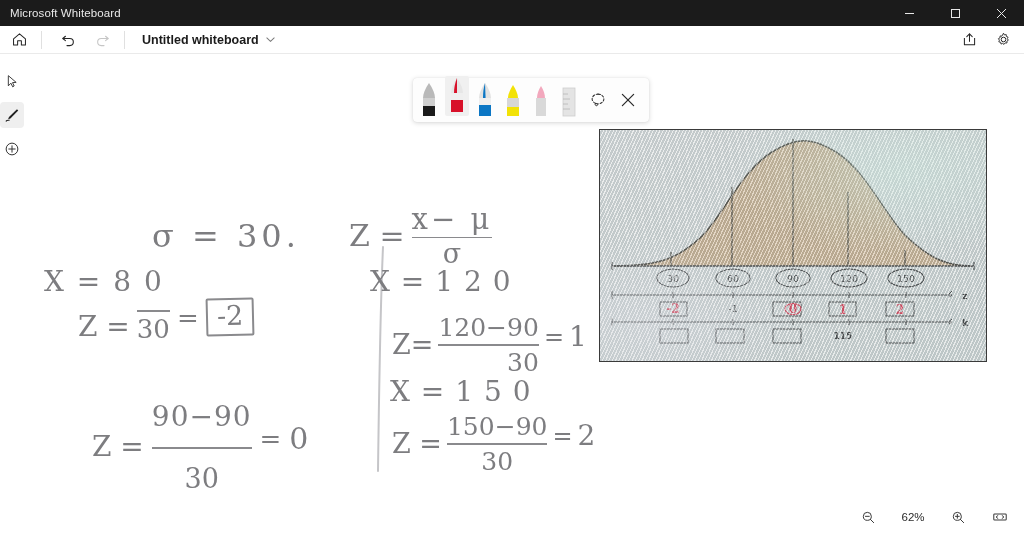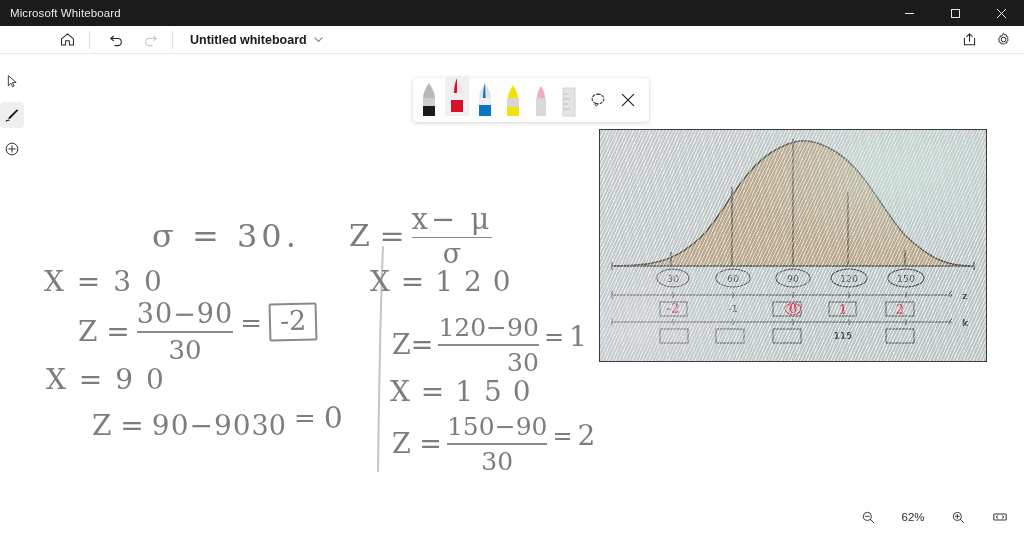--- a/index.html
+++ b/index.html
@@ -27,21 +27,21 @@
     display: flex; align-items: center; justify-content: center;
     color: #e8e8e8;
   }
   .win-btn svg { display: block; }
 
   
   #apptoolbar {
     position: absolute; left: 0; top: 26px; width: 1024px; height: 28px;
     background: #ffffff;
     border-bottom: 1px solid #eaeaea;
-    display: flex; align-items: center; padding-left: 48px;
+    display: flex; align-items: center;
   }
   .tb-icon {
     width: 30px; height: 30px; margin-left: 4px;
     display: flex; align-items: center; justify-content: center;
     color: #252525; border-radius: 3px;
   }
   .tb-icon.disabled { color: #c6c6c6; }
   .tb-sep {
     width: 1px; height: 18px; background: #e0e0e0; margin: 0 7px;
   }
@@ -254,39 +254,37 @@
       <span class="hw" style="position:static; font-size:29px; letter-spacing:3px;">x− μ</span>
       <span style="width:100%; height:1.4px; background:#8a8a8d; margin:1px 0 0;"></span>
       <span class="hw" style="position:static; font-size:27px;">σ</span>
     </span>
   </div>
 
   <svg style="position:absolute; left:348px; top:185px;" width="22" height="230" aria-hidden="true">
     <path d="M11 2 C8 70, 7 150, 6 226" fill="none" stroke="#c5c5c8" stroke-width="2" stroke-linecap="round"></path>
   </svg>
 
-  <div class="hw" style="left:20px; top:205px; font-size:28px; letter-spacing:2px;">X = 3 0</div>
+  <div class="hw" style="left:20px; top:205px; font-size:28px; letter-spacing:2px;">X = 8 0</div>
   <div style="position:absolute; left:54px; top:238px; display:flex; align-items:center; gap:7px;">
     <span class="hw" style="position:static; font-size:28px;">Z =</span>
     <span style="display:inline-flex; flex-direction:column; align-items:center;">
-      <span class="hw" style="position:static; font-size:27px; letter-spacing:1px;">30−90</span>
       <span style="width:100%; height:1.6px; background:#8a8a8d; margin:2px 0;"></span>
       <span class="hw" style="position:static; font-size:26px;">30</span>
     </span>
     <span class="hw" style="position:static; font-size:26px; margin-bottom:16px;">=</span>
     <span style="margin-bottom:18px; border:2px solid #8a8a8d; border-radius:2px;
                  padding:0 9px 3px; transform:rotate(-1.4deg);">
       <span class="hw" style="position:static; font-size:27px;">-2</span>
     </span>
   </div>
 
-  <div class="hw" style="left:22px; top:303px; font-size:28px; letter-spacing:2px;">X = 9 0</div>
   <div style="position:absolute; left:68px; top:340px; display:flex; align-items:center; gap:8px;">
     <span class="hw" style="position:static; font-size:28px;">Z =</span>
-    <span style="display:inline-flex; flex-direction:row; align-items:center;">
+    <span style="display:inline-flex; flex-direction:column; align-items:center;gap:12px;">
       <span class="hw" style="position:static; font-size:28px; letter-spacing:1px;">90−90</span>
       <span style="width:100%; height:1.6px; background:#8a8a8d; margin:2px 0;"></span>
       <span class="hw" style="position:static; font-size:27px;">30</span>
     </span>
     <span class="hw" style="position:static; font-size:26px; margin-bottom:16px;">=</span>
     <span class="hw" style="position:static; font-size:30px; margin-bottom:16px;">0</span>
   </div>
 
   <div class="hw" style="left:346px; top:205px; font-size:28px; letter-spacing:1px;">X = 1 2 0</div>
   <div style="position:absolute; left:368px; top:253px; display:flex; align-items:center; gap:5px;">

